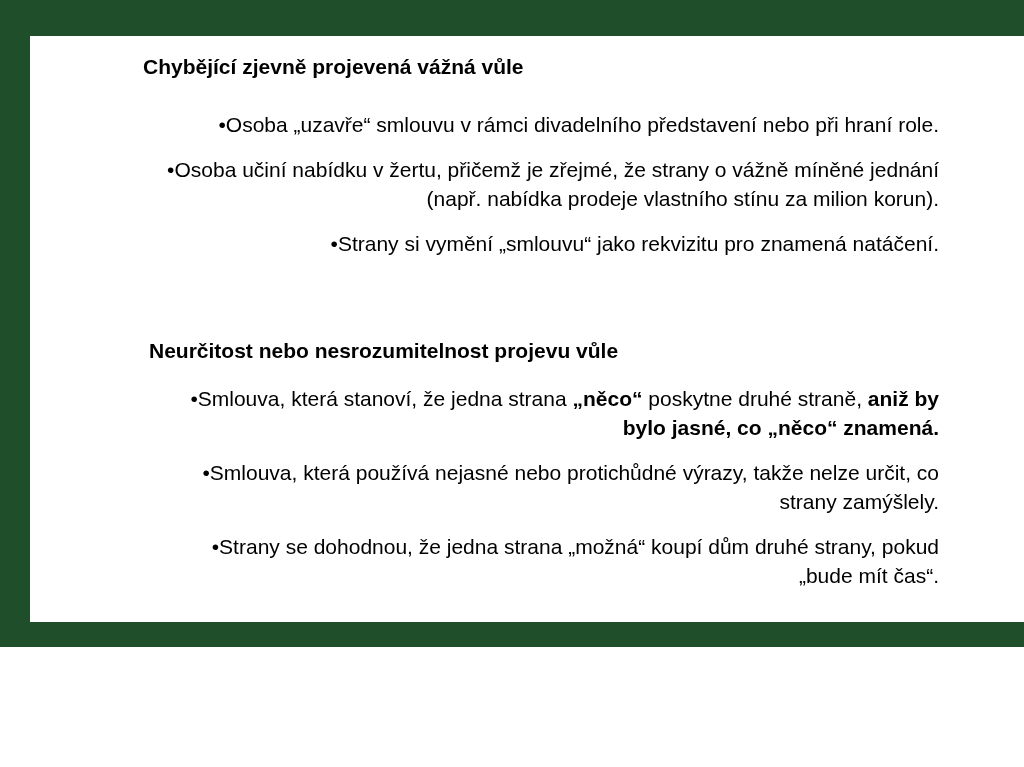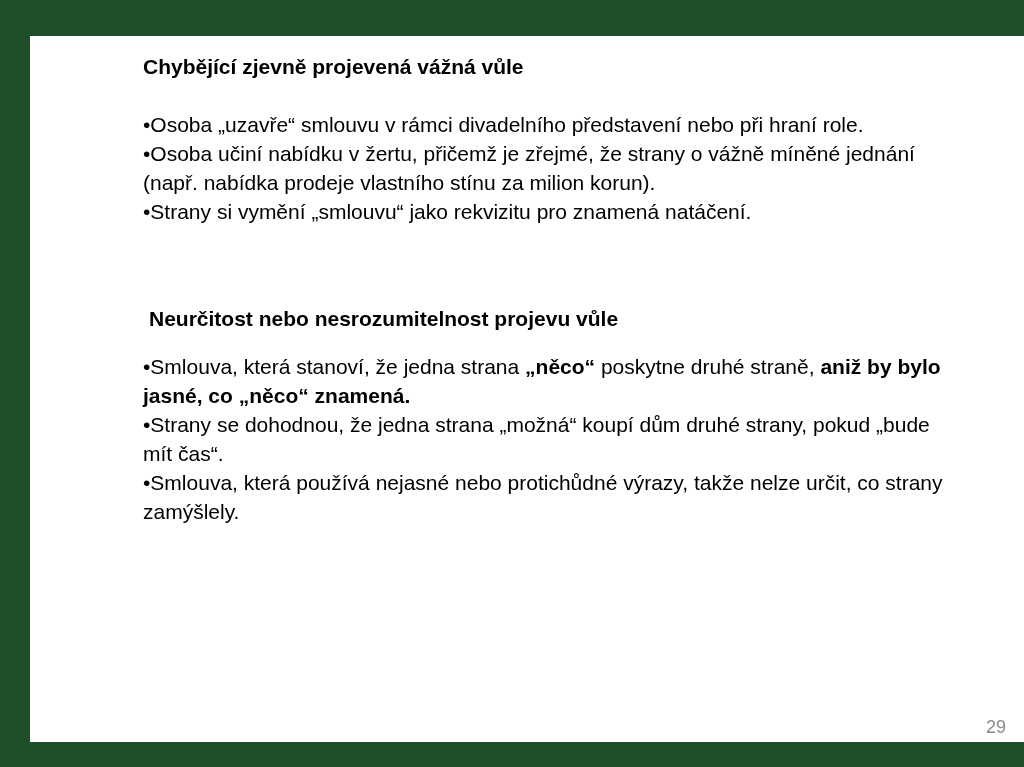--- a/index.html
+++ b/index.html
@@ -3,21 +3,21 @@
   <meta charset="utf-8">
   <style>
     html, body {
       margin: 0;
       padding: 0;
       background: #ffffff;
     }
     .slide {
       position: relative;
       width: 1024px;
-      height: 767px;
+      height: 647px;
       background: #ffffff;
       font-family: "Liberation Sans", sans-serif;
       color: #000000;
       overflow: hidden;
     }
     .border-top {
       position: absolute;
       top: 0; left: 0;
       width: 100%; height: 36px;
       background: var(--frame-color, #1e4e2a);
@@ -45,22 +45,23 @@
     .heading {
       font-size: 21px;
       font-weight: bold;
       margin: 0 0 29px 0;
     }
     .heading-2 {
       margin: 78px 0 19px 0;
       padding-left: 6px;
     }
     p.bullet {
-      margin: 0;
+      margin: 16px;
       padding: 0;
+      text-align: right;
     }
     .bold {
       font-weight: bold;
     }
     .page-number {
       position: absolute;
       right: 18px;
       top: 718px;
       font-size: 18px;
       line-height: 18px;
@@ -80,20 +81,20 @@
 
     <h1 class="heading">Chybějící zjevně projevená vážná vůle</h1>
 
     <p class="bullet">•Osoba „uzavře“ smlouvu v rámci divadelního představení nebo při hraní role.</p>
     <p class="bullet">•Osoba učiní nabídku v žertu, přičemž je zřejmé, že strany o vážně míněné jednání (např. nabídka prodeje vlastního stínu za milion korun).</p>
     <p class="bullet">•Strany si vymění „smlouvu“ jako rekvizitu pro znamená natáčení.</p>
 
     <h1 class="heading heading-2">Neurčitost nebo nesrozumitelnost projevu vůle</h1>
 
     <p class="bullet"><span>•Smlouva, která stanoví, že jedna strana </span><span class="bold">„něco“</span><span> poskytne druhé straně, </span><span class="bold">aniž by bylo jasné, co „něco“ znamená.</span></p>
+    <p class="bullet">•Smlouva, která používá nejasné nebo protichůdné výrazy, takže nelze určit, co strany zamýšlely.</p>
     <p class="bullet">•Strany se dohodnou, že jedna strana „možná“ koupí dům druhé strany, pokud „bude mít čas“.</p>
-    <p class="bullet">•Smlouva, která používá nejasné nebo protichůdné výrazy, takže nelze určit, co strany zamýšlely.</p>
 
   </div>
 
   <div class="page-number">29</div>
 
 </div>
 
 </body></html>

